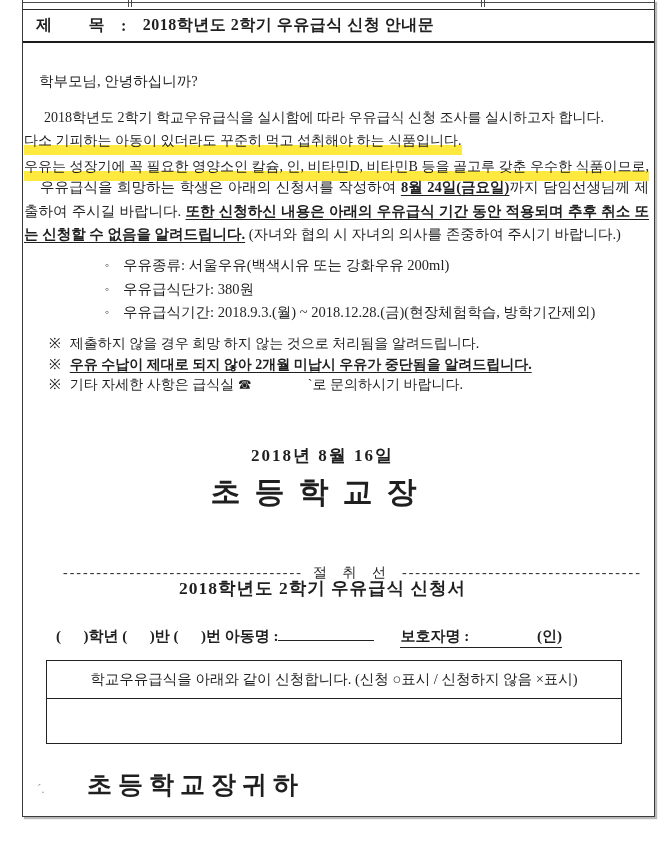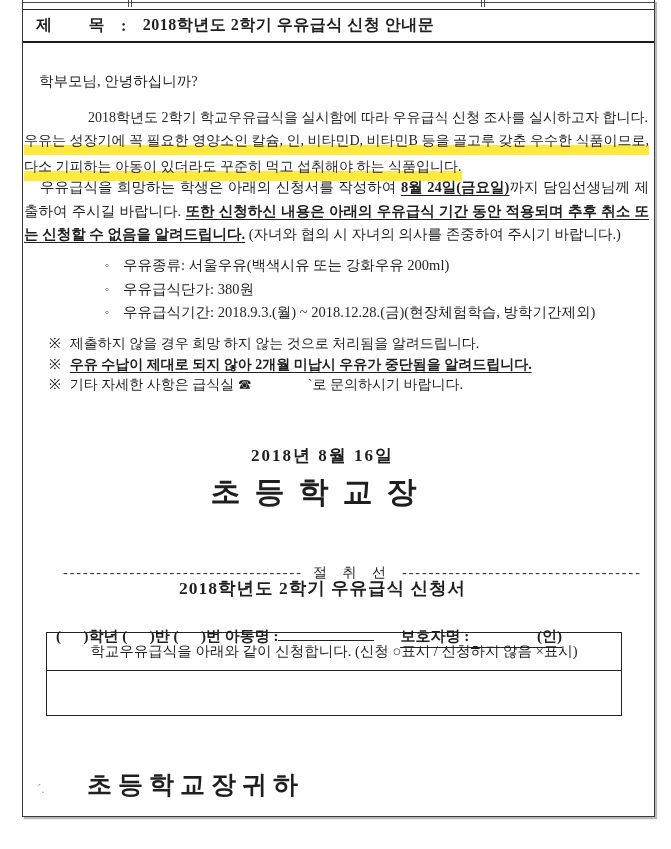--- a/index.html
+++ b/index.html
@@ -29,21 +29,21 @@
     font-size:16px; font-weight:bold; letter-spacing:0.5px;
   }
   .title-row .je { margin-right:36px; }
   .title-row .mok { margin-right:16px; }
   .title-row .colon { margin-right:16px; }
 
   .greeting { position:absolute; top:72px; left:16px; font-size:14.5px; }
 
   .intro-block { position:absolute; top:106px; left:1px; right:4px; font-size:14px; }
   .intro-block .line { line-height:23px; white-space:nowrap; overflow:hidden; }
-  .intro-block .indent { text-indent:20px;padding-left:44px; }
+  .intro-block .indent { text-indent:20px; }
   .hl {
     background:linear-gradient(to bottom, rgba(0,0,0,0) 60%, #ffe93e 60%, #ffe93e 100%);
     padding-bottom:3px; display:inline-block;
   }
 
   .apply-para {
     position:absolute; top:176px; left:1px; right:5px;
     font-size:14.5px; line-height:23.5px; text-align:justify; text-indent:16px;
   }
   .u-bold { font-weight:bold; text-decoration:underline; text-underline-offset:3px; }
@@ -73,21 +73,21 @@
 
   .fields-line { position:absolute; top:624px; left:33px; right:15px;
     font-size:15px; font-weight:bold; display:flex; align-items:baseline; }
   .pre { white-space:pre; }
   .blank-child { display:inline-block; width:96px; border-bottom:1.5px solid #222; height:17px; }
   .fields-spacer { display:inline-block; width:26px; }
   .guardian-group { display:inline-flex; align-items:flex-end;
     border-bottom:1.5px solid #222; padding-bottom:1px; }
   .blank-guardian { display:inline-block; width:64px; height:15px; }
 
-  .app-box { position:absolute; top:632px; left:23px; width:576px; height:84px;
+  .app-box { position:absolute; top:660px; left:23px; width:576px; height:84px;
     border:1.5px solid #222; }
   .app-box-header { height:38px; border-bottom:1.5px solid #222;
     display:flex; align-items:center; justify-content:center; font-size:14.5px; }
   .app-box-body { height:44px; }
 
   .stray-mark { position:absolute; top:781px; left:14px; color:#9a9a9a; font-size:13px; }
   .addressee { position:absolute; top:768px; left:64px;
     font-size:25px; font-weight:bold; letter-spacing:6px; }
 </style>
 </head>
@@ -103,22 +103,22 @@
     <span class="je">제</span>
     <span class="mok">목</span>
     <span class="colon">:</span>
     <span>2018학년도 2학기 우유급식 신청 안내문</span>
   </div>
 
   <div class="greeting">학부모님, 안녕하십니까?</div>
 
   <div class="intro-block">
     <div class="line indent">2018학년도 2학기 학교우유급식을 실시함에 따라 우유급식 신청 조사를 실시하고자 합니다.</div>
+    <div class="line"><span class="hl">다소 기피하는 아동이 있더라도 꾸준히 먹고 섭취해야 하는 식품입니다.</span></div>
     <div class="line"><span class="hl">우유는 성장기에 꼭 필요한 영양소인 칼슘, 인, 비타민D, 비타민B 등을 골고루 갖춘 우수한 식품이므로,</span></div>
-    <div class="line"><span class="hl">다소 기피하는 아동이 있더라도 꾸준히 먹고 섭취해야 하는 식품입니다.</span></div>
   </div>
 
   <p class="apply-para"><span>우유급식을 희망하는 학생은 아래의 신청서를 작성하여 </span><span class="u-bold">8월 24일(금요일)</span><span>까지 담임선생님께 제출하여 주시길 바랍니다. </span><span class="u-bold">또한 신청하신 내용은 아래의 우유급식 기간 동안 적용되며 추후 취소 또는 신청할 수 없음을 알려드립니다.</span><span> (자녀와 협의 시 자녀의 의사를 존중하여 주시기 바랍니다.)</span></p>
 
   <div class="bullets">
     <div class="bullet-item"><span class="marker">◦</span><span>우유종류: 서울우유(백색시유 또는 강화우유 200ml)</span></div>
     <div class="bullet-item"><span class="marker">◦</span><span>우유급식단가: 380원</span></div>
     <div class="bullet-item"><span class="marker">◦</span><span>우유급식기간: 2018.9.3.(월) ~ 2018.12.28.(금)(현장체험학습, 방학기간제외)</span></div>
   </div>
 

